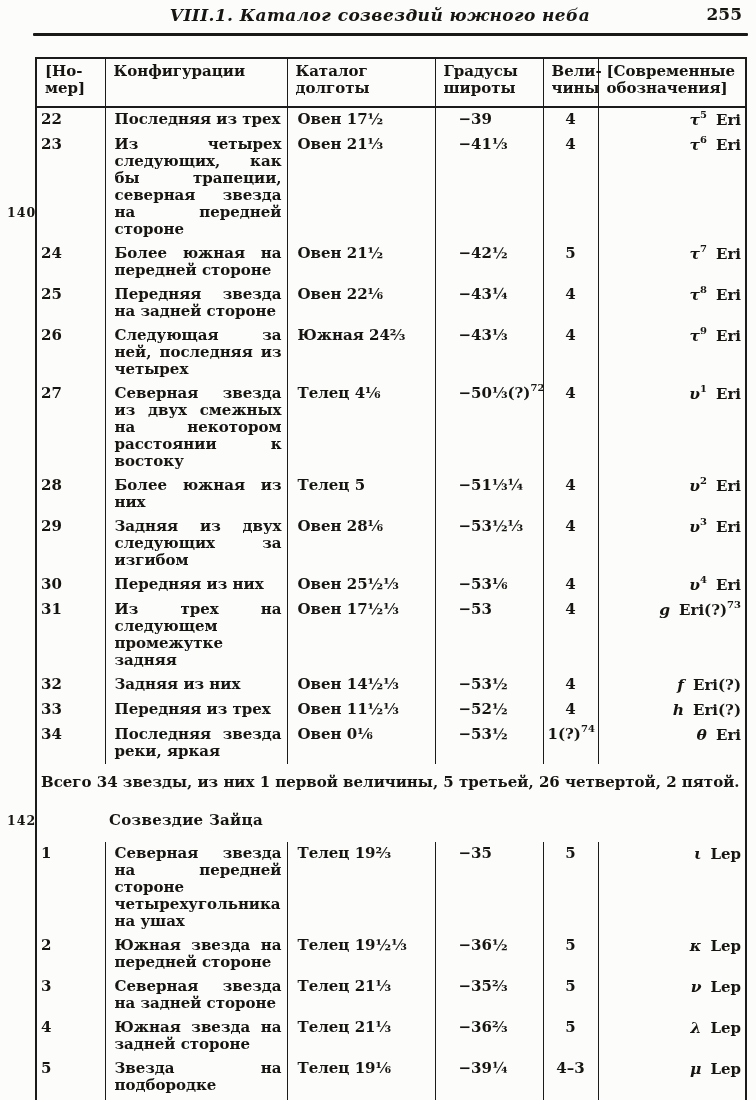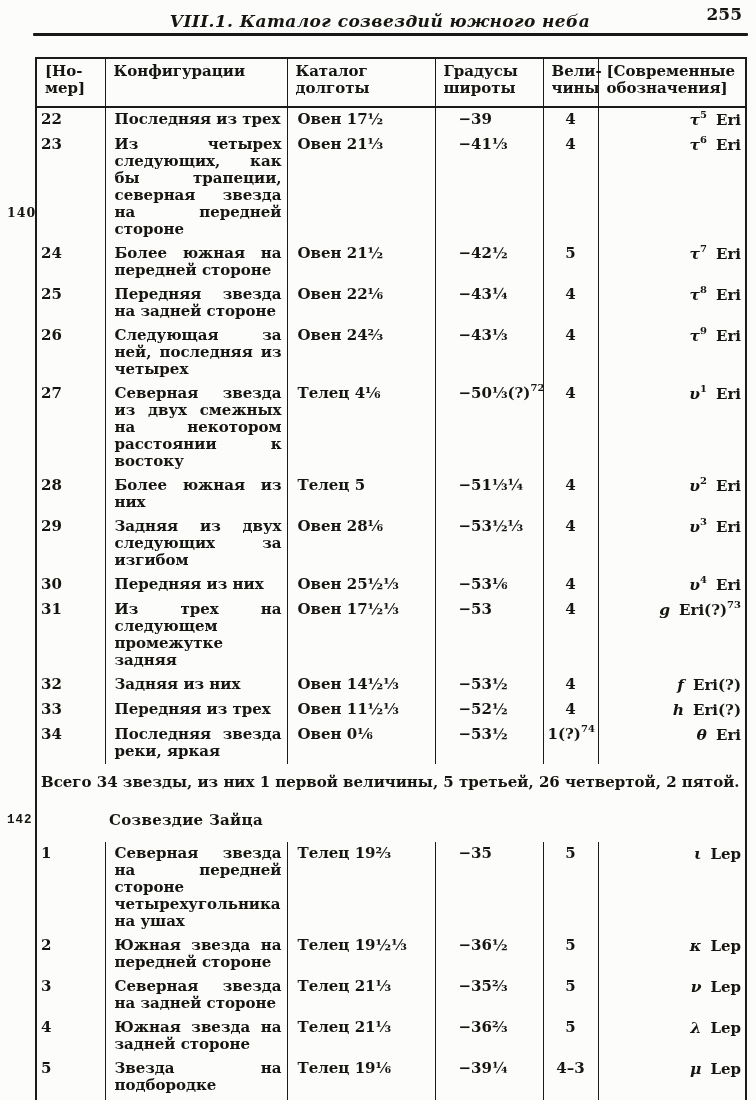--- a/index.html
+++ b/index.html
@@ -7,38 +7,38 @@
     width:756px;height:1100px;
     background:#f4f4f2;
     font-family:"DejaVu Serif","Liberation Serif",serif;
     color:#171512;
   }
   .page{
     position:relative;width:756px;height:1100px;overflow:hidden;
     background:#fcfcfa;
   }
   .running-title{
-    position:absolute;top:11px;left:120px;width:520px;
+    position:absolute;top:5px;left:120px;width:520px;
     text-align:center;font-style:italic;font-weight:700;font-size:17px;
     letter-spacing:.4px;white-space:nowrap;
   }
   .page-number{
     position:absolute;top:4px;right:14px;
     font-weight:700;font-size:17px;
   }
   .top-rule{
     position:absolute;top:33px;left:33px;width:715px;height:3px;
     background:#191919;border-radius:1px;
   }
   .margin-note{
     position:absolute;left:7px;font-size:12.5px;font-weight:700;
     letter-spacing:1px;
   }
   .margin-note.n1{top:205px;}
-  .margin-note.n2{top:813px;font-family:Liberation Mono, monospace;}
+  .margin-note.n2{top:813px;}
   .table-frame{
     position:absolute;top:57px;left:35px;width:712px;height:1043px;
     border-top:2.5px solid #1b1b1b;
     border-left:2px solid #1b1b1b;
     border-right:2px solid #1b1b1b;
     box-sizing:border-box;
     overflow:hidden;
   }
   table.catalog{
     width:100%;border-collapse:collapse;table-layout:fixed;
@@ -136,21 +136,21 @@
       <td class="c-num rule-r">25</td>
       <td class="c-config rule-r">Передняя звезда на задней стороне</td>
       <td class="c-lon rule-r"><span>Овен 22⅙</span><sup></sup></td>
       <td class="c-lat rule-r"><span>−43¼</span><sup></sup></td>
       <td class="c-mag rule-r"><span>4</span><sup></sup></td>
       <td class="c-des"><span class="sym">τ</span><sup>8</sup><span class="des-text">Eri</span><sup></sup></td>
     </tr>
           <tr>
       <td class="c-num rule-r">26</td>
       <td class="c-config rule-r">Следующая за ней, последняя из четырех</td>
-      <td class="c-lon rule-r"><span>Овен 24⅔</span><sup></sup></td>
+      <td class="c-lon rule-r"><span>Южная 24⅔</span><sup></sup></td>
       <td class="c-lat rule-r"><span>−43⅓</span><sup></sup></td>
       <td class="c-mag rule-r"><span>4</span><sup></sup></td>
       <td class="c-des"><span class="sym">τ</span><sup>9</sup><span class="des-text">Eri</span><sup></sup></td>
     </tr>
           <tr>
       <td class="c-num rule-r">27</td>
       <td class="c-config rule-r">Северная звезда из двух смежных на некотором расстоянии к востоку</td>
       <td class="c-lon rule-r"><span>Телец 4⅙</span><sup></sup></td>
       <td class="c-lat rule-r"><span>−50⅓(?)</span><sup>72</sup></td>
       <td class="c-mag rule-r"><span>4</span><sup></sup></td>

